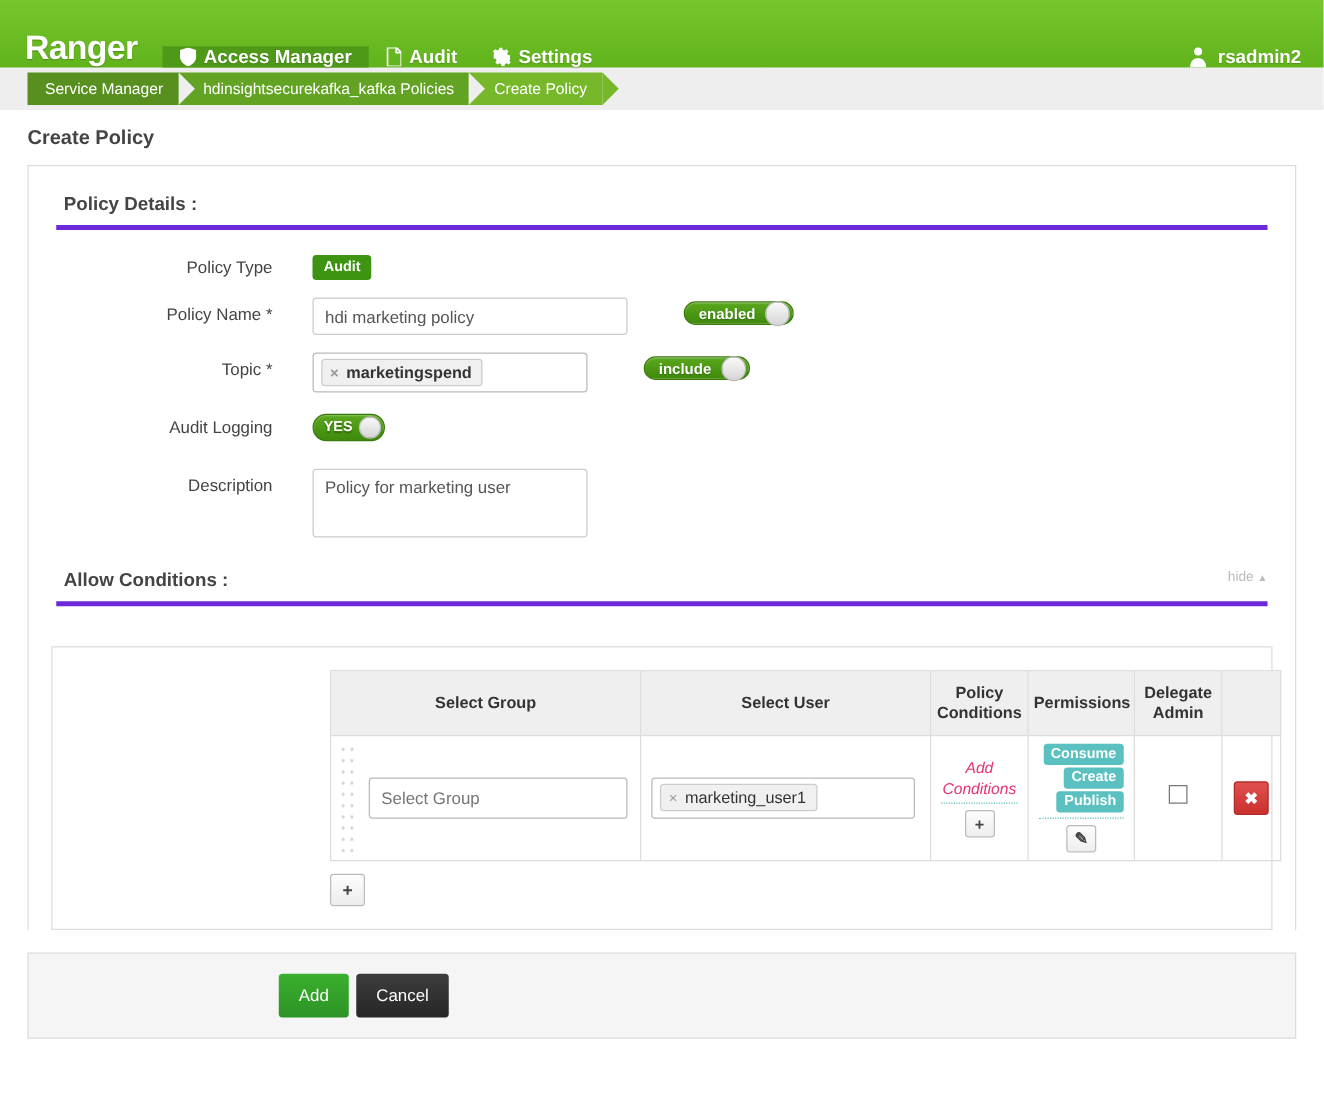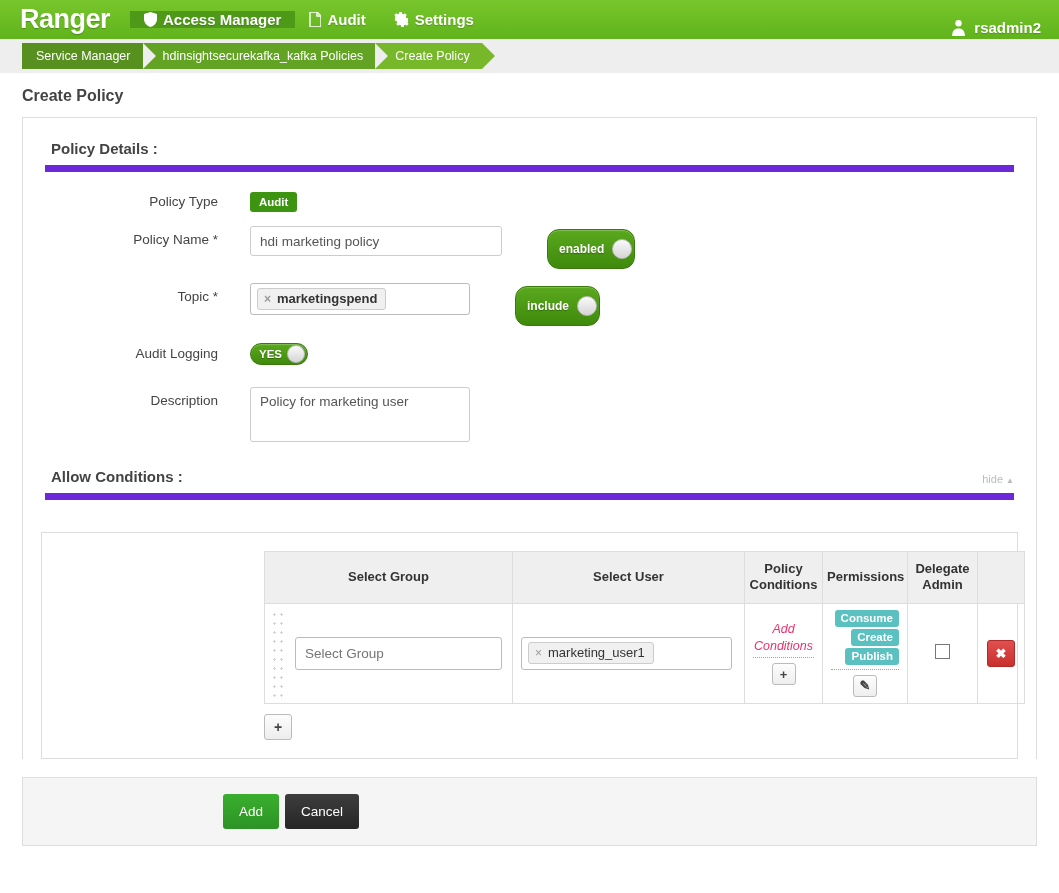--- a/index.html
+++ b/index.html
@@ -7,25 +7,25 @@
     margin: 0; padding: 0;
     width: 1059px; height: 893px;
     background: #ffffff;
     font-family: "Liberation Sans", sans-serif;
     color: #333;
     overflow: hidden;
   }
 
   
   .topnav {
-    height: 39px;
+    height: 54px;
     background: #6cbd24;
     background: linear-gradient(to bottom, #77c62c 0%, #61b31c 100%);
     display: flex;
-    align-items: center;
+    align-items: flex-end;
     position: relative;
   }
   .brand {
     width: 130px;
     display: flex; align-items: center; justify-content: center;
     color: #fff;
     font-size: 27px;
     font-weight: bold;
     letter-spacing: -0.5px;
     text-shadow: 0 1px 1px rgba(0,0,0,.25);
@@ -110,23 +110,23 @@
     border: 1px solid #dddddd;
     border-bottom: none;
   }
   .panel-inner { padding: 22px 22px 10px 22px; }
 
   .section-head {
     font-size: 15px;
     font-weight: bold;
     color: #444;
     padding: 0 0 8px 6px;
-    border-bottom: 7px solid #6d28d9;
+    border-bottom: 4px solid #6d28d9;
     margin: 0 0 16px 0;
-    display: flex; align-items: flex-end;
+    display: flex; align-items: flex-start;
   }
   .section-head .hide-link {
     margin-left: auto;
     font-size: 11px;
     font-weight: normal;
     color: #bbbbbb;
     cursor: pointer;
   }
 
   
@@ -194,21 +194,21 @@
     font-size: 13.5px;
     color: #555;
     resize: none;
     font-family: "Liberation Sans", sans-serif;
     outline: none;
   }
 
   
   .toggle {
     display: inline-flex; align-items: center;
-    height: 40px;
+    height: 19px;
     border-radius: 12px;
     background: linear-gradient(to bottom, #5aa81d 0%, #3f8a0c 100%);
     border: 1px solid #3a7a0c;
     padding: 0 2px 0 0;
     cursor: pointer;
     box-shadow: inset 0 1px 1px rgba(255,255,255,.25);
   }
   .toggle .tlabel {
     color: #fff;
     font-size: 12px;

